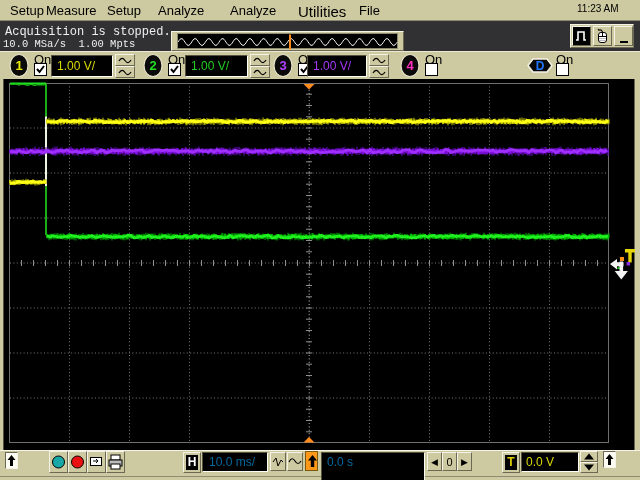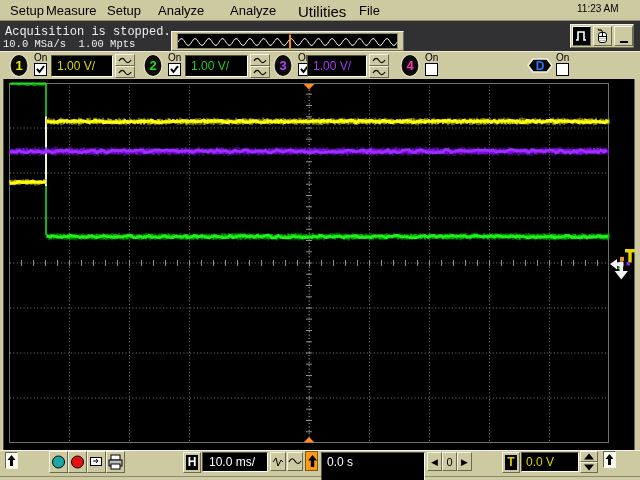--- a/index.html
+++ b/index.html
@@ -1,20 +1,20 @@
 <!DOCTYPE html>
 <html><head><meta charset="utf-8"><style>
 *{margin:0;padding:0;box-sizing:border-box}
 body{width:640px;height:480px;position:relative;overflow:hidden;background:#cdc9a0;font-family:"Liberation Sans",sans-serif}
 .abs{position:absolute}
 .raised{border-top:1px solid #f5f3e6;border-left:1px solid #f5f3e6;border-right:1px solid #6b6954;border-bottom:1px solid #6b6954;background:#cdc9a0}
 .sunken{border-top:1px solid #6b6954;border-left:1px solid #6b6954;border-right:1px solid #f5f3e6;border-bottom:1px solid #f5f3e6}
-.blackfield{background:#000;border-top:1px solid #55533f;border-left:1px solid #55533f;border-right:1px solid #fffef4;border-bottom:1px solid #fffef4;color:#ffffff;font-size:12px}
+.blackfield{background:#000;border-top:1px solid #55533f;border-left:1px solid #55533f;border-right:1px solid #fffef4;border-bottom:1px solid #fffef4;color:#0369a1;font-size:12px}
 .cb{width:13px;height:13px;background:#fff;border:1px solid #000;font-size:12px;line-height:11px;text-align:center;color:#000}
-.on{font-size:10px;color:#000}
+.on{font-size:13px;color:#000}
 .mono{font-family:"Liberation Mono",monospace}
 </style></head><body>
 
 <div class="abs" style="left:0;top:0;width:640px;height:21px;background:#cdc9a0;border-bottom:1px solid #8c8a70"></div>
 <div class="abs" style="top:3px;left:10px;font-size:13px">Setup</div>
 <div class="abs" style="top:3px;left:46px;font-size:13px">Measure</div>
 <div class="abs" style="top:3px;left:107px;font-size:13px">Setup</div>
 <div class="abs" style="top:3px;left:158px;font-size:13px">Analyze</div>
 <div class="abs" style="top:3px;left:230px;font-size:13px">Analyze</div>
 <div class="abs" style="top:3px;left:298px;font-size:15px">Utilities</div>

